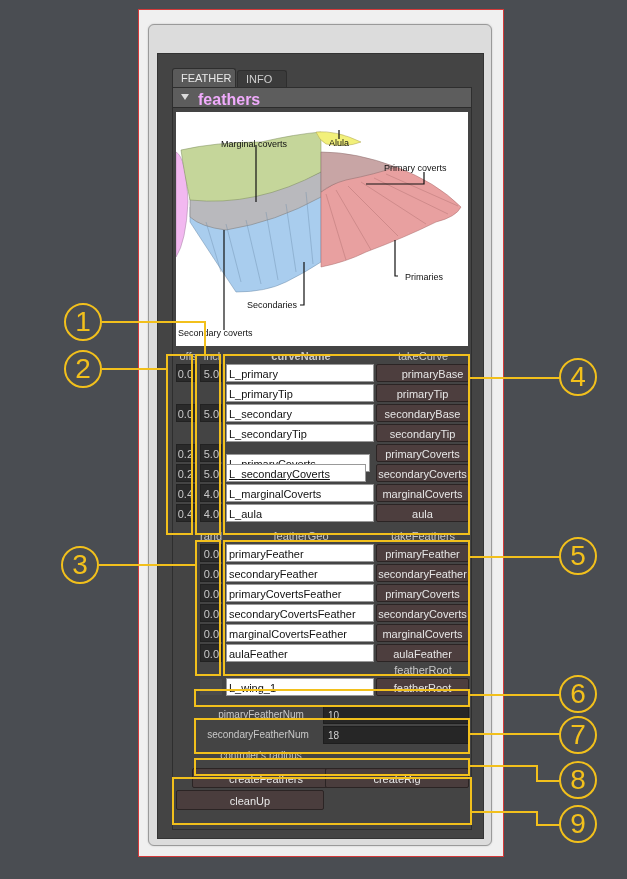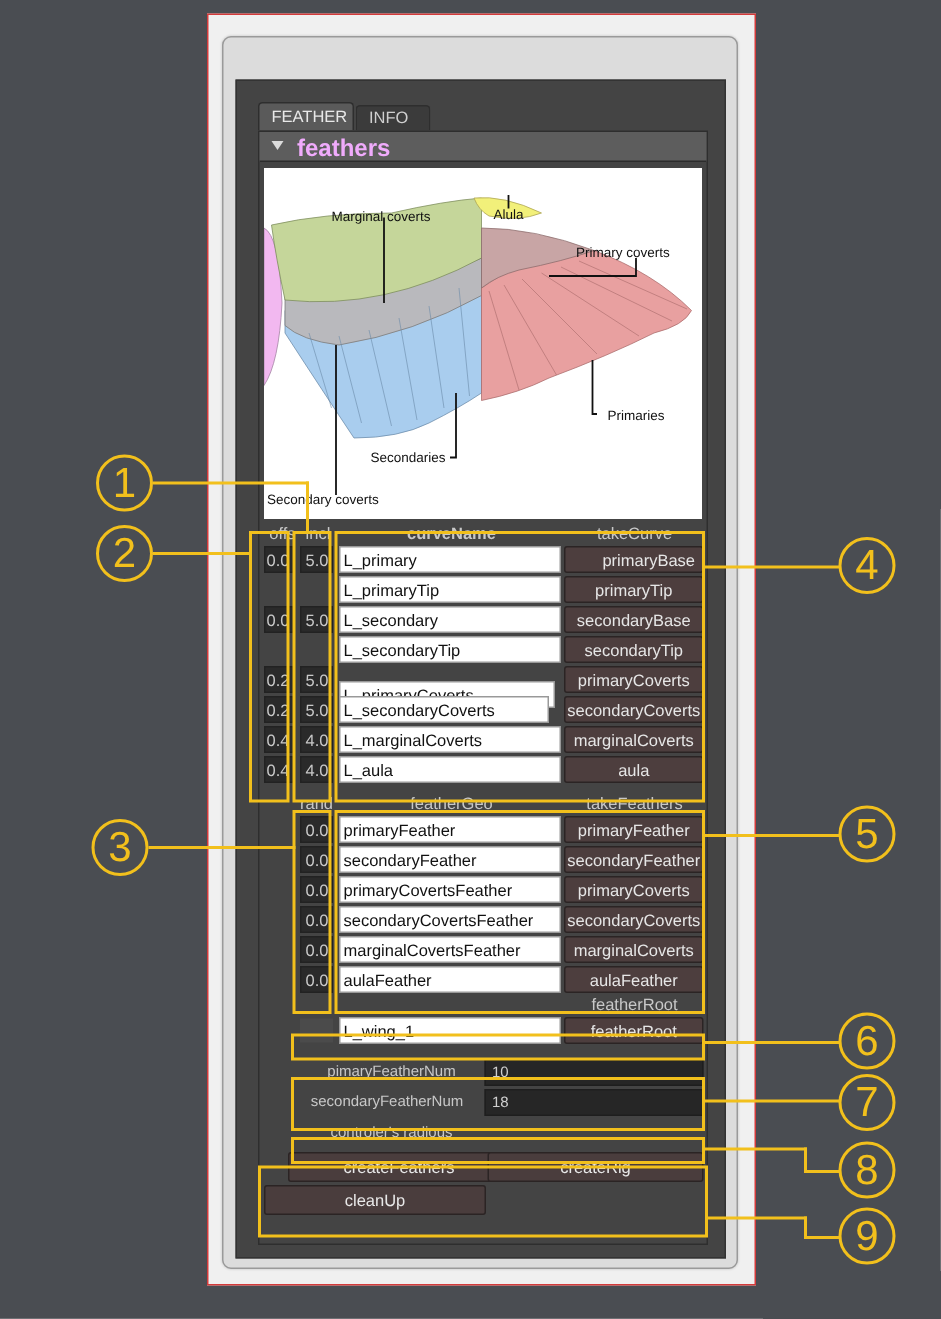--- a/index.html
+++ b/index.html
@@ -135,21 +135,21 @@
         <div class="text-field" style="left:53px; top:336px; width:148px;">L_secondaryTip</div>
         <div class="btn" style="left:203px; top:336px; width:93px;">secondaryTip</div>
 
         <div class="num-field" style="left:3px; top:356px; width:20px;">0.2</div>
         <div class="num-field" style="left:27px; top:356px; width:22px;">5.0</div>
         <div class="text-field" style="left:53px; top:356px; width:144px;margin-top:10px;">L_primaryCoverts</div>
         <div class="btn" style="left:203px; top:356px; width:93px;">primaryCoverts</div>
 
         <div class="num-field" style="left:3px; top:376px; width:20px;">0.2</div>
         <div class="num-field" style="left:27px; top:376px; width:22px;">5.0</div>
-        <div class="text-field" style="left:53px; top:376px; width:140px;">L_secondaryCoverts</div>
+        <div class="text-field" style="left:53px; top:376px; width:140px;text-decoration:underline;">L_secondaryCoverts</div>
         <div class="btn" style="left:203px; top:376px; width:93px;">secondaryCoverts</div>
 
         <div class="num-field" style="left:3px; top:396px; width:20px;">0.4</div>
         <div class="num-field" style="left:27px; top:396px; width:22px;">4.0</div>
         <div class="text-field" style="left:53px; top:396px; width:148px;">L_marginalCoverts</div>
         <div class="btn" style="left:203px; top:396px; width:93px;">marginalCoverts</div>
 
         <div class="num-field" style="left:3px; top:416px; width:20px;">0.4</div>
         <div class="num-field" style="left:27px; top:416px; width:22px;">4.0</div>
         <div class="text-field" style="left:53px; top:416px; width:148px;">L_aula</div>

